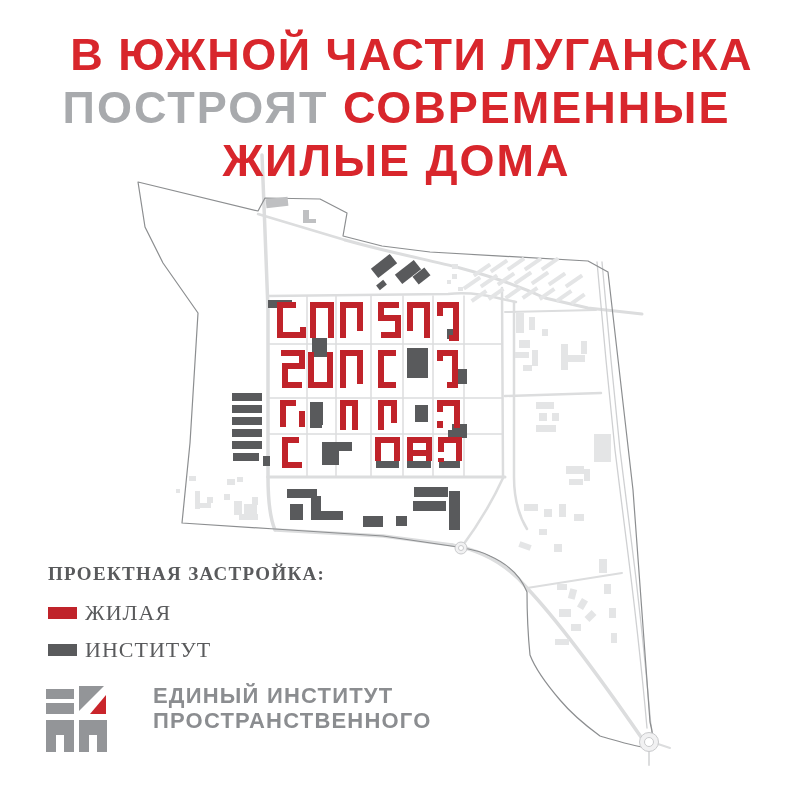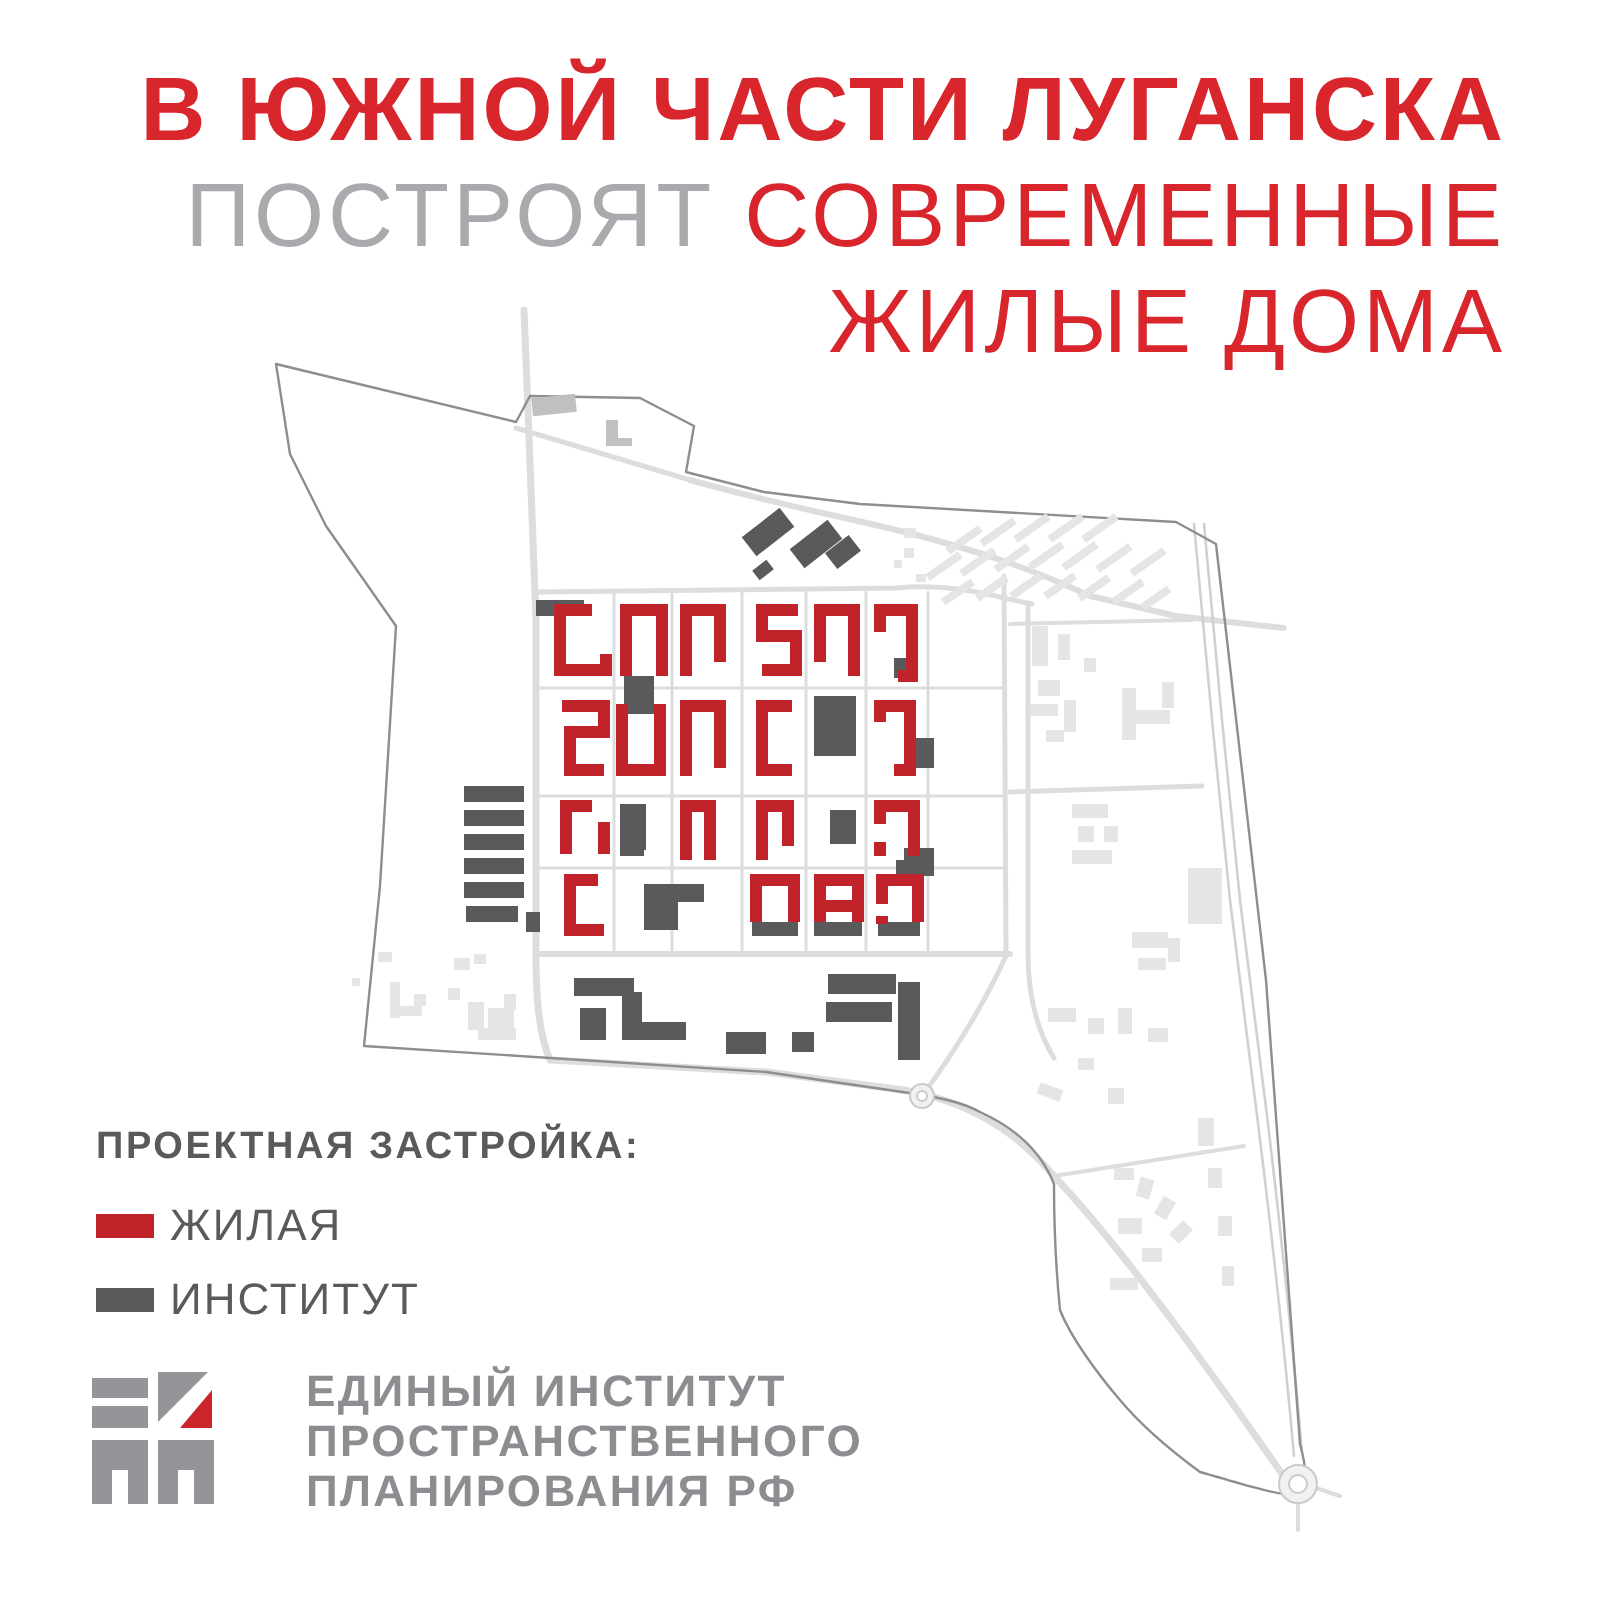--- a/index.html
+++ b/index.html
@@ -13,30 +13,31 @@
   
   .title-block{
     position:absolute;top:28px;left:40px;right:47px;
     text-align:right;line-height:53px;white-space:nowrap;
   }
   .title-line1{
     font-size:45px;font-weight:800;letter-spacing:1.5px;
     color:var(--title-red);
   }
   .title-line2,.title-line3{
-    font-size:45px;font-weight:400;letter-spacing:2px;
+    font-size:45px;font-weight:700;letter-spacing:2px;
     color:var(--title-red);
+    text-align:center;
   }
   .title-gray{color:var(--title-gray);}
 
   
   .map-svg{position:absolute;left:0;top:0;width:800px;height:800px;}
 
   
-  .legend{position:absolute;left:48px;top:563px;color:var(--text-gray);}
+  .legend{position:absolute;left:48px;top:563px;color:var(--text-gray);font-family:Liberation Serif, serif;}
   .legend-heading{
     font-size:19px;font-weight:700;letter-spacing:1.3px;margin-bottom:15px;
   }
   .legend-item{display:flex;align-items:center;margin-bottom:11px;}
   .legend-swatch{width:29px;height:12px;margin-right:8px;flex:none;}
   .legend-label{font-size:22px;font-weight:400;letter-spacing:1px;}
 
   
   .logo{position:absolute;left:46px;top:686px;display:flex;align-items:flex-start;}
   .logo-mark{width:61px;height:66px;flex:none;}
@@ -254,17 +255,16 @@
       <rect x="0" y="3" width="28" height="10" class="lg" fill="#939598"></rect>
       <rect x="0" y="17" width="28" height="11" class="lg" fill="#939598"></rect>
       <polygon points="33,0 58,0 33,25" class="lg" fill="#939598"></polygon>
       <polygon points="44,28 60,28 60,9" class="lr" fill="#c9252b"></polygon>
       <path d="M0,34 H28 V66 H18 V49 H10 V66 H0 Z" class="lg" fill="#939598"></path>
       <path d="M33,34 H61 V66 H51 V49 H43 V66 H33 Z" class="lg" fill="#939598"></path>
     </svg>
     <div class="logo-text">
       <div>ЕДИНЫЙ ИНСТИТУТ</div>
       <div>ПРОСТРАНСТВЕННОГО</div>
-      <div>ПЛАНИРОВАНИЯ РФ</div>
     </div>
   </div>
 
 </div>
 
 </body></html>

